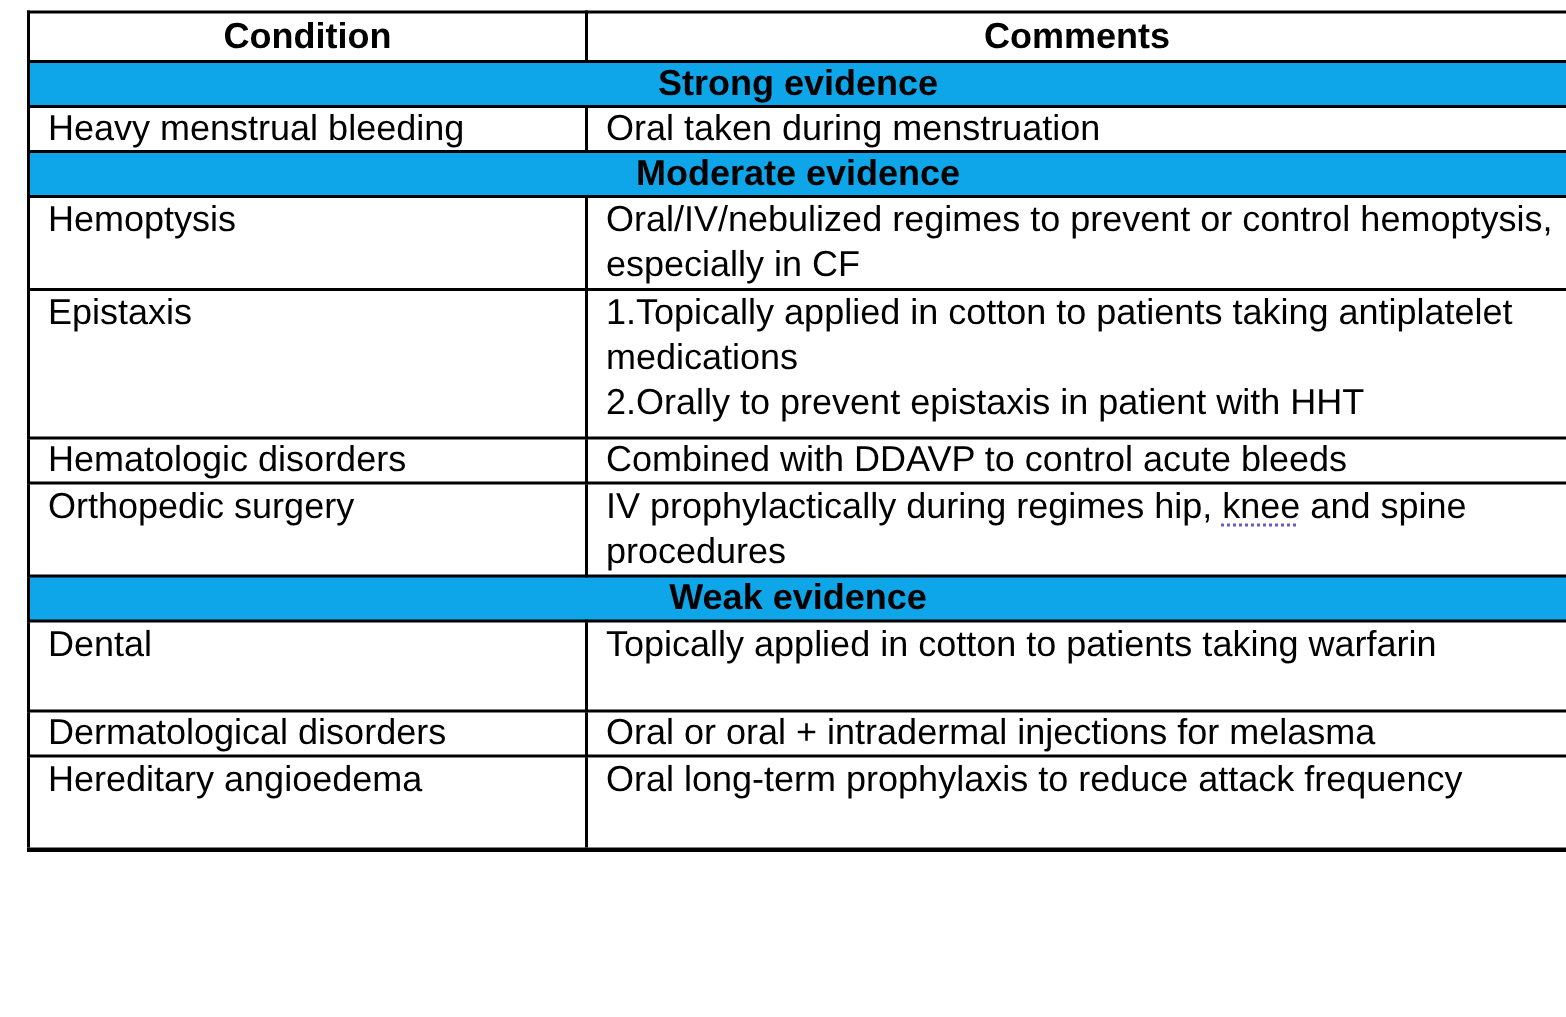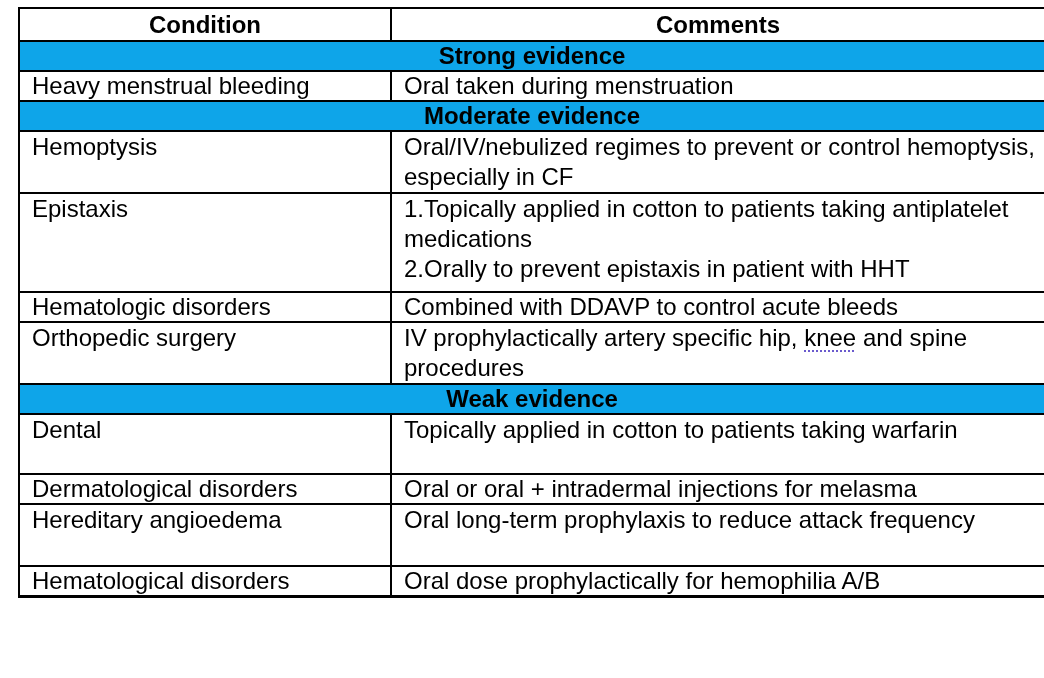--- a/index.html
+++ b/index.html
@@ -95,36 +95,32 @@
       <div>1.Topically applied in cotton to patients taking antiplatelet medications</div>
       <div>2.Orally to prevent epistaxis in patient with HHT</div>
     </td>
   </tr>
   <tr class="row-1">
     <td>Hematologic disorders</td>
     <td>Combined with DDAVP to control acute bleeds</td>
   </tr>
   <tr class="row-2">
     <td>Orthopedic surgery</td>
-    <td><span>IV prophylactically artery specific hip, </span><span class="squiggle">knee</span><span> and spine procedures</span></td>
+    <td><span>IV prophylactically during regimes hip, </span><span class="squiggle">knee</span><span> and spine procedures</span></td>
   </tr>
 
   <tr class="section">
     <td colspan="2">Weak evidence</td>
   </tr>
   <tr class="row-dental">
     <td>Dental</td>
     <td>Topically applied in cotton to patients taking warfarin</td>
   </tr>
   <tr class="row-1">
     <td>Dermatological disorders</td>
     <td>Oral or oral + intradermal injections for melasma</td>
   </tr>
   <tr class="row-2">
     <td>Hereditary angioedema</td>
     <td>Oral long-term prophylaxis to reduce attack frequency</td>
   </tr>
-  <tr class="row-1">
-    <td>Hematological disorders</td>
-    <td>Oral dose prophylactically for hemophilia A/B</td>
-  </tr>
 </tbody>
   </table>
 
 </body></html>

